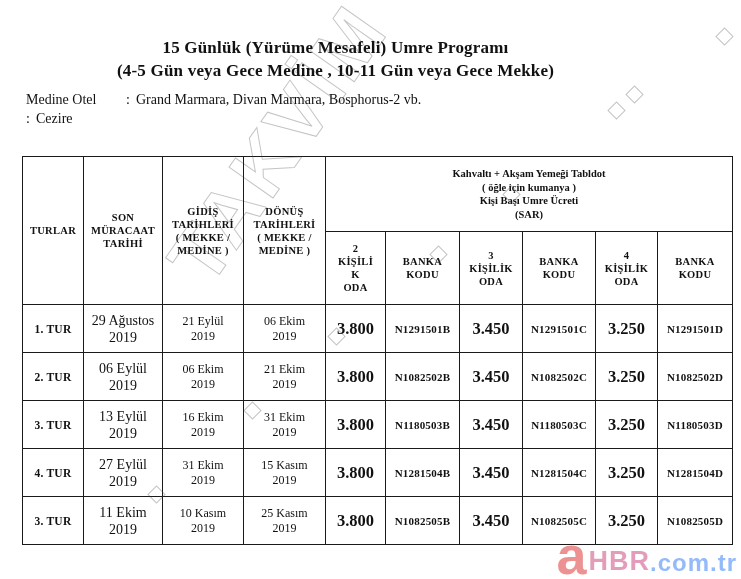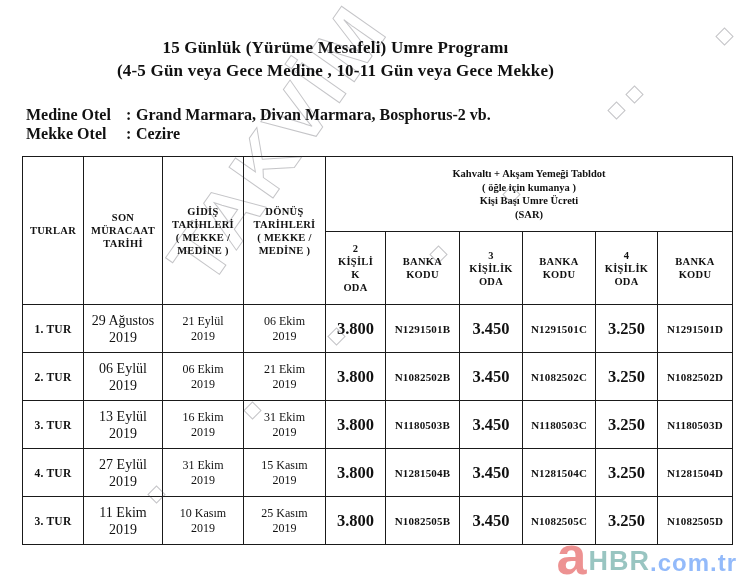--- a/index.html
+++ b/index.html
@@ -72,21 +72,21 @@
     line-height: 0.8;
     color: #e03a3a;
     opacity: 0.55;
     margin-right: 2px;
   }
   .logo-hbr {
     font-family: "Liberation Sans", sans-serif;
     font-size: 27px;
     font-weight: 700;
     letter-spacing: 1px;
-    color: #0f766e;
+    color: #be185d;
     opacity: 0.42;
   }
   .logo-dom {
     font-family: "Liberation Sans", sans-serif;
     font-size: 24px;
     font-weight: 700;
     letter-spacing: 1px;
     color: #3b82f6;
     opacity: 0.55;
   }
@@ -102,25 +102,25 @@
   }
   #doc-title .line {
     font-size: 17px;
     font-weight: 700;
     line-height: 23px;
     letter-spacing: 0.2px;
   }
 
   #hotel-info {
     position: absolute;
-    top: 105px;
+    top: 90px;
     left: 26px;
     z-index: 3;
-    font-size: 16px;
-    font-weight: 700;
+    font-size: 14px;
+    font-weight: 400;
     line-height: 19px;
   }
   #hotel-info .row { display: flex; }
   #hotel-info .lbl { width: 100px; }
   #hotel-info .sep { width: 10px; }
   #hotel-info .val { white-space: nowrap; text-align: center; }
 
   
   #price-table {
     position: absolute;
@@ -207,21 +207,20 @@
   <div class="line">(4-5 Gün veya Gece Medine , 10-11 Gün veya Gece Mekke)</div>
 </div>
 
 <div id="hotel-info">
   <div class="row">
     <span class="lbl">Medine  Otel</span>
     <span class="sep">:</span>
     <span class="val">Grand Marmara, Divan Marmara, Bosphorus-2 vb.</span>
   </div>
   <div class="row">
-    <span class="lbl">Mekke  Otel</span>
     <span class="sep">:</span>
     <span class="val">Cezire</span>
   </div>
 </div>
 
 <table id="price-table">
   <colgroup>
     <col style="width:61px">
     <col style="width:79px">
     <col style="width:81px">

